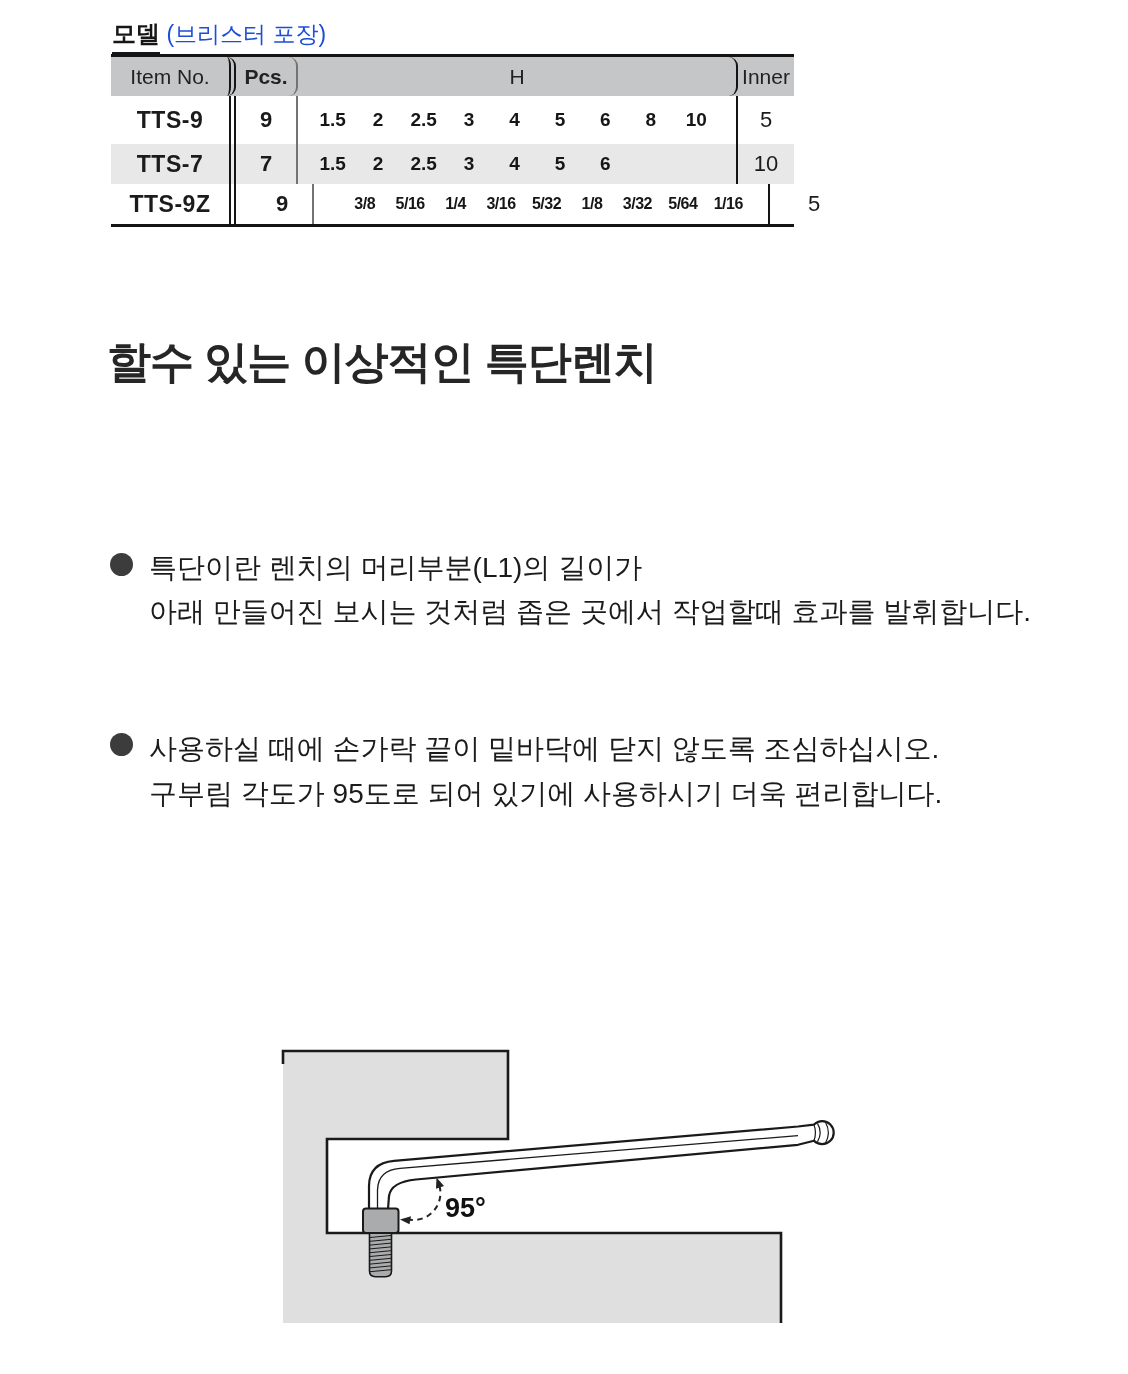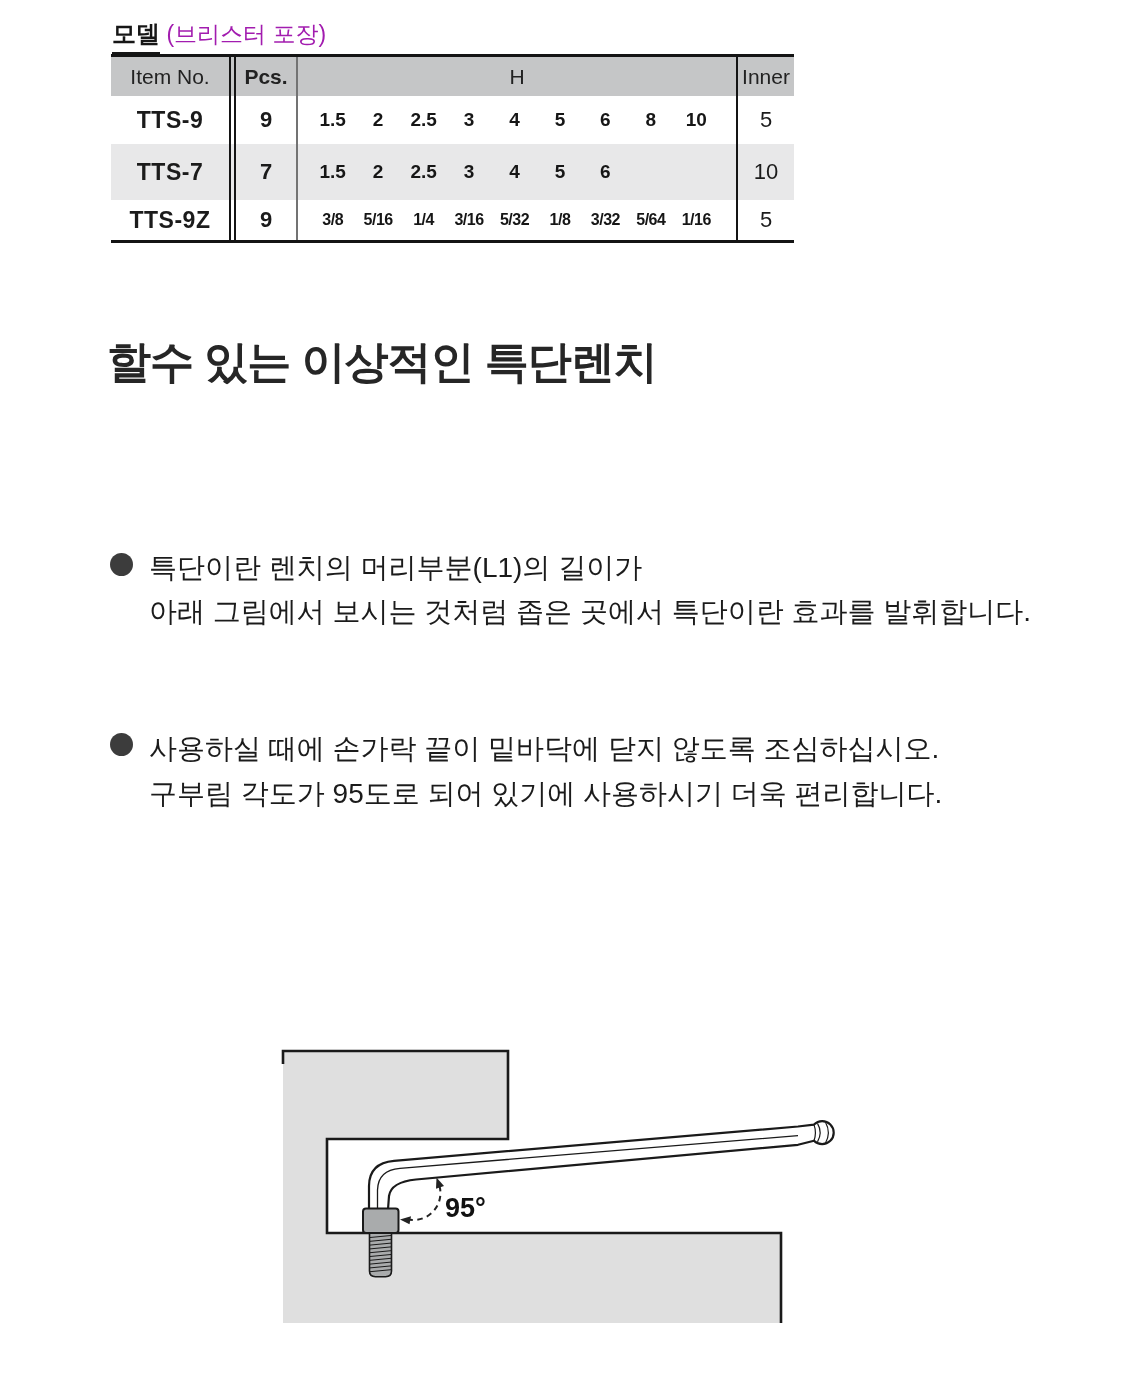--- a/index.html
+++ b/index.html
@@ -6,35 +6,35 @@
   html,body { background:#ffffff; }
   body {
     width:1128px; height:1374px; position:relative; overflow:hidden;
     font-family:"Liberation Sans","DejaVu Sans",sans-serif;
     color:#1a1a1a;
   }
 
   
   .model-title { position:absolute; left:112px; top:18px; font-size:24px; white-space:nowrap; }
   .model-title .bold { font-weight:bold; color:#161616; border-bottom:3px solid #161616; padding-bottom:5px; }
-  .model-title .rest { font-weight:normal; color:#a21caf; font-size:23px; }
+  .model-title .rest { font-weight:normal; color:#1d4ed8; font-size:23px; }
 
   
   .spec-table { position:absolute; left:111px; top:54px; width:683px;
                 border-top:3px solid #141414; border-bottom:3px solid #141414; }
   .trow { display:grid; grid-template-columns:125px 62px 440px 56px; align-items:stretch; }
   .trow.header { height:39px; background:#c5c6c7; }
   .trow.r1 { height:48px; background:#ffffff; }
-  .trow.r2 { height:56px; background:#e8e8e9; }
-  .trow.r3 { height:40px; background:#ffffff; }
+  .trow.r2 { height:40px; background:#e8e8e9; }
+  .trow.r3 { height:40px; background:#ffffff;gap:16px; }
   .tcell { display:flex; align-items:center; justify-content:center; }
   .c1 { border-right:7px double #141414; }
   .c2 { border-right:2px solid #737373;font-weight:bold; }
   .c3 { border-right:2px solid #141414; }
-  .hdr-label { font-size:21px; color:#222; }
+  .hdr-label { font-size:21px; color:#222;border-radius:9px; }
   .item-val { font-weight:bold; font-size:23px; color:#1b1b1b; letter-spacing:0.5px; }
   .pcs-val, .inner-val { font-size:22px; color:#1b1b1b; }
   .hcell { display:grid; grid-template-columns:repeat(9,1fr); align-items:center;
            padding-left:12px; padding-right:17px; }
   .hval { text-align:center; font-weight:bold; font-size:19px; color:#161616; }
   .hval.frac { font-size:16px; letter-spacing:-0.5px; }
 
   
   .heading { position:absolute; left:107px; top:332px; font-weight:bold;
              font-size:44px; line-height:59px; color:#262626; letter-spacing:-1px; white-space:nowrap; }
@@ -118,21 +118,21 @@
   </div>
 </div>
 
 <div class="heading">
   <div>할수 있는 이상적인 특단렌치</div>
 </div>
 
 <div class="bullet-dot dot1"></div>
 <div class="bullet-text bt1">
   <div>특단이란 렌치의 머리부분(L1)의 길이가</div>
-  <div>아래 그림에서 보시는 것처럼 좁은 곳에서 특단이란 효과를 발휘합니다.</div>
+  <div>아래 만들어진 보시는 것처럼 좁은 곳에서 작업할때 효과를 발휘합니다.</div>
 </div>
 
 <div class="bullet-dot dot2"></div>
 <div class="bullet-text bt2">
   <div>사용하실 때에 손가락 끝이 밑바닥에 닫지 않도록 조심하십시오.</div>
   <div>구부림 각도가 95도로 되어 있기에 사용하시기 더욱 편리합니다.</div>
 </div>
 
 <svg class="diagram" viewBox="0 0 650 300">
 

